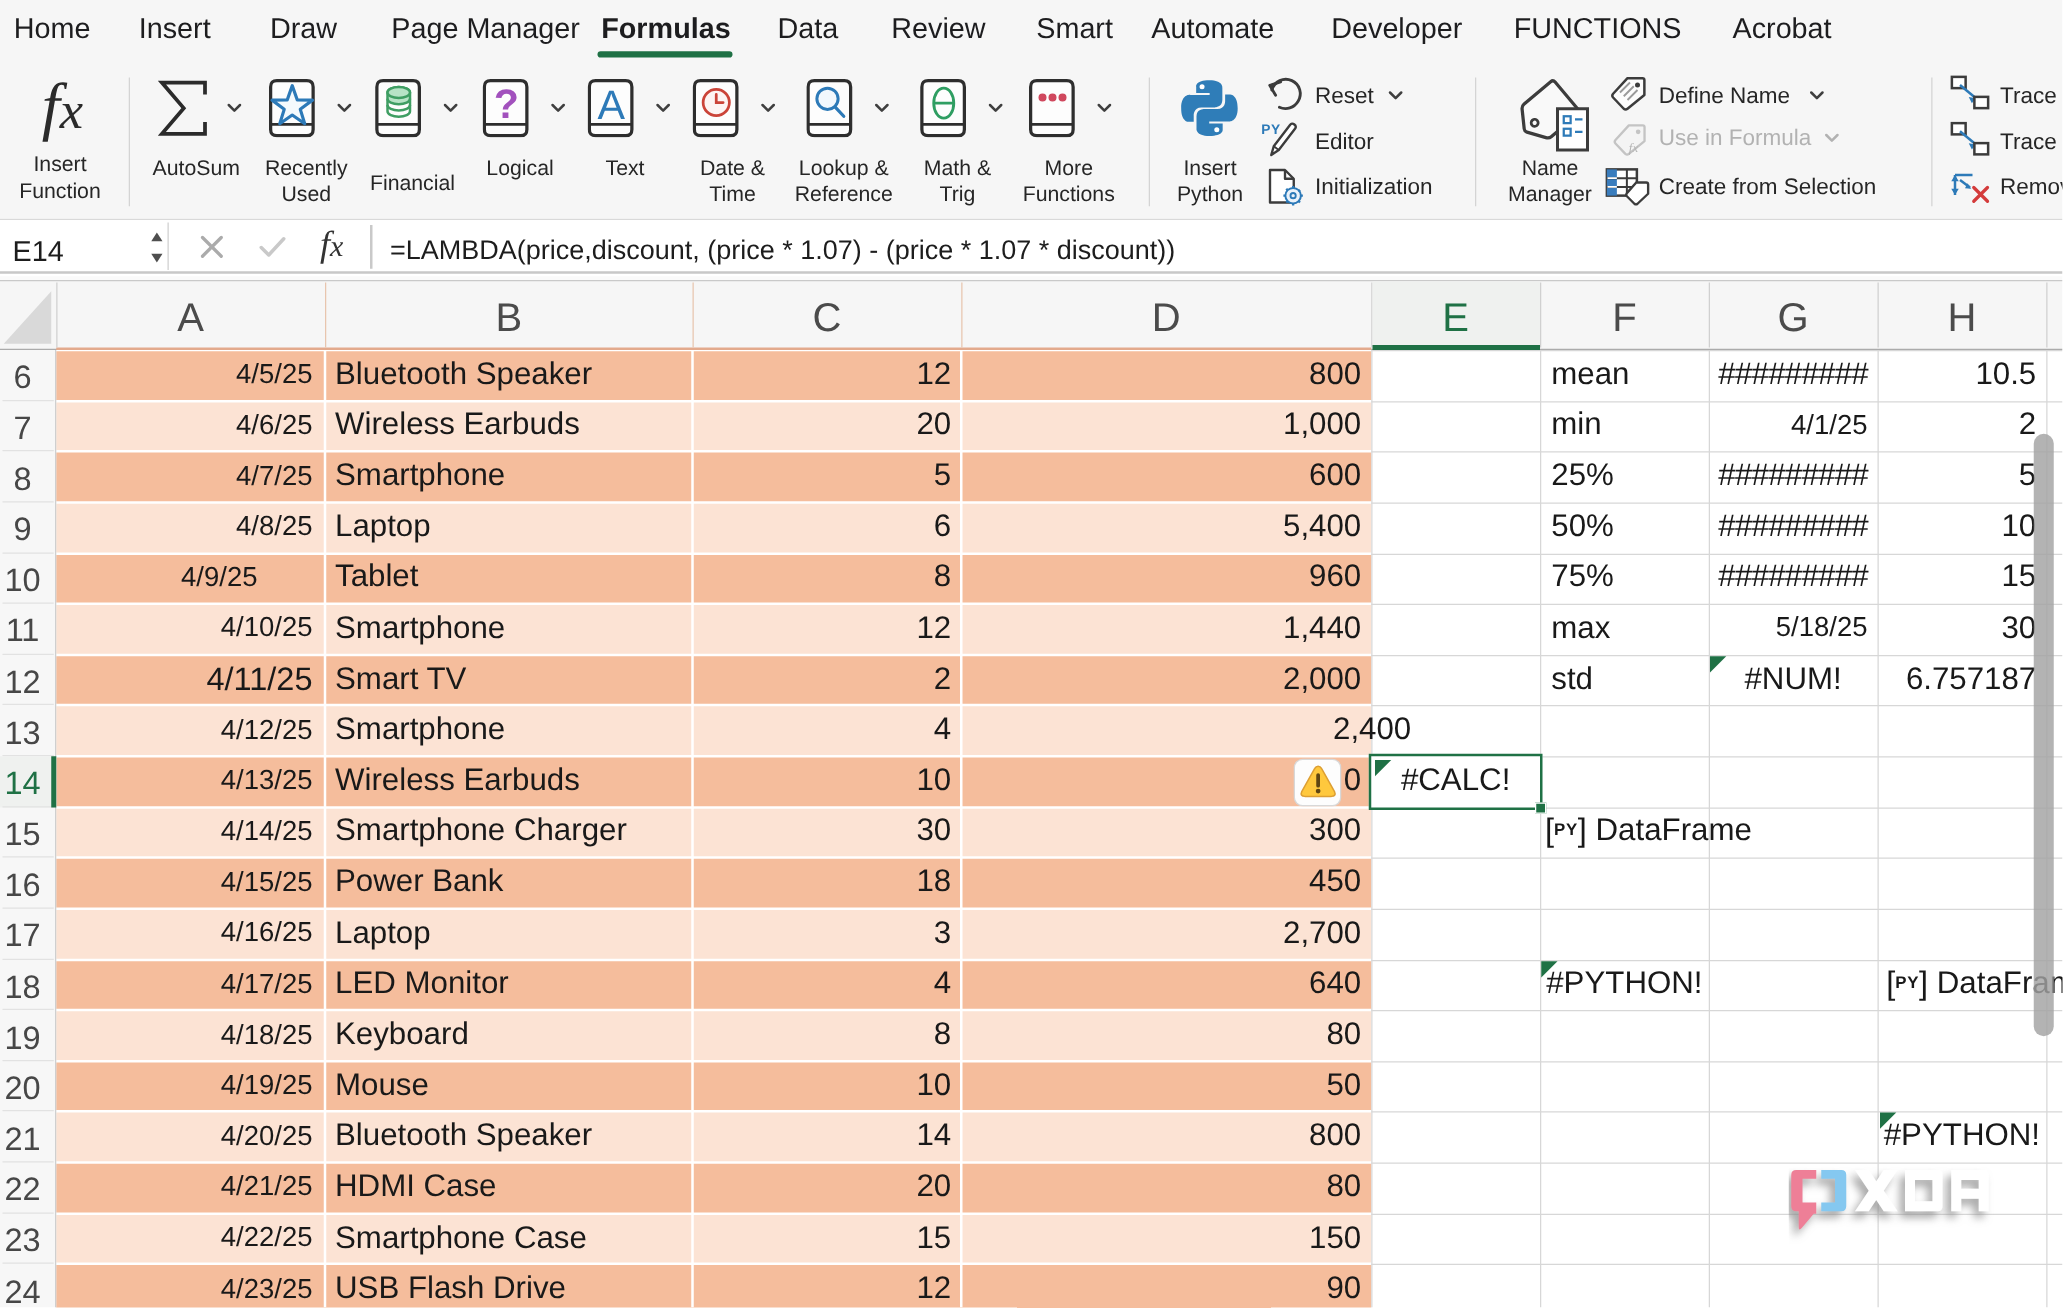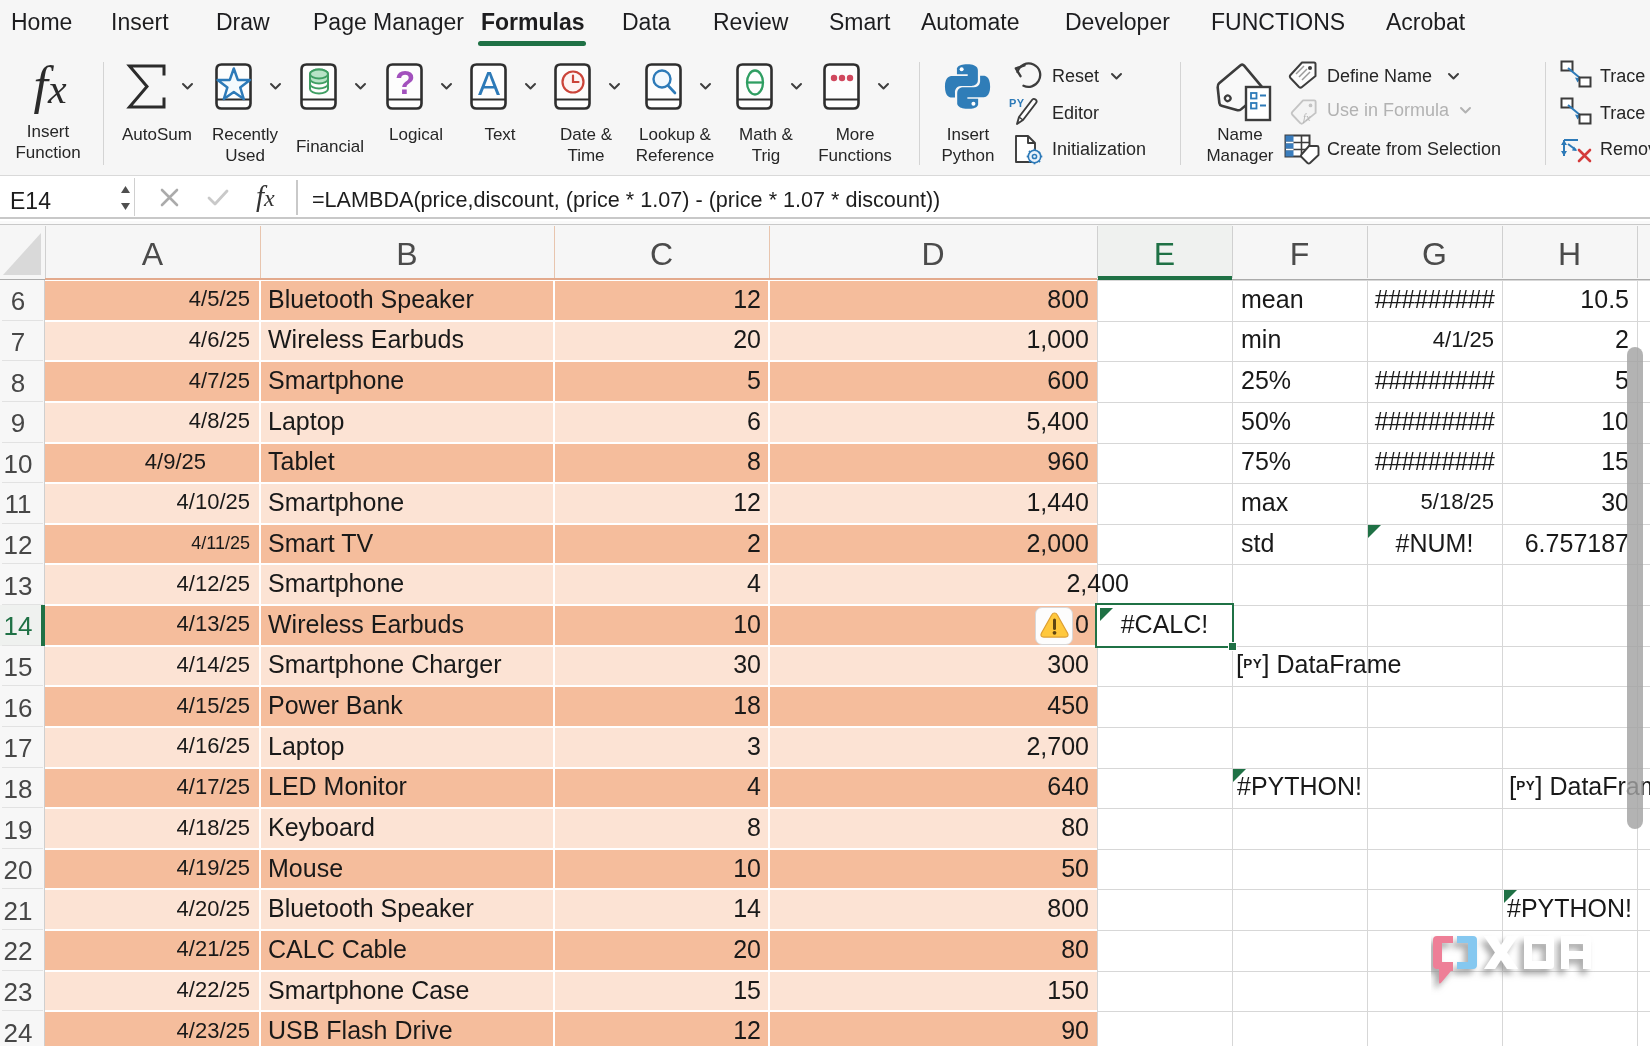--- a/index.html
+++ b/index.html
@@ -369,21 +369,21 @@
 <div class="cell" style="left:554px;top:400.89px;width:215px;height:40.63px;display:flex;align-items:center;justify-content:flex-end;padding-right:8px;">6</div>
 <div class="cell" style="left:769px;top:400.89px;width:328px;height:40.63px;display:flex;align-items:center;justify-content:flex-end;padding-right:8px;">5,400</div>
 <div class="cell" style="left:45px;top:441.52px;width:171px;height:40.63px;display:flex;align-items:center;justify-content:flex-end;padding-right:10px;font-size:22px;">4/9/25</div>
 <div class="cell" style="left:260px;top:441.52px;width:294px;height:40.63px;display:flex;align-items:center;justify-content:flex-start;padding-left:8px;">Tablet</div>
 <div class="cell" style="left:554px;top:441.52px;width:215px;height:40.63px;display:flex;align-items:center;justify-content:flex-end;padding-right:8px;">8</div>
 <div class="cell" style="left:769px;top:441.52px;width:328px;height:40.63px;display:flex;align-items:center;justify-content:flex-end;padding-right:8px;">960</div>
 <div class="cell" style="left:45px;top:482.15px;width:215px;height:40.63px;display:flex;align-items:center;justify-content:flex-end;padding-right:10px;font-size:22px;">4/10/25</div>
 <div class="cell" style="left:260px;top:482.15px;width:294px;height:40.63px;display:flex;align-items:center;justify-content:flex-start;padding-left:8px;">Smartphone</div>
 <div class="cell" style="left:554px;top:482.15px;width:215px;height:40.63px;display:flex;align-items:center;justify-content:flex-end;padding-right:8px;">12</div>
 <div class="cell" style="left:769px;top:482.15px;width:328px;height:40.63px;display:flex;align-items:center;justify-content:flex-end;padding-right:8px;">1,440</div>
-<div class="cell" style="left:45px;top:522.78px;width:215px;height:40.63px;display:flex;align-items:center;justify-content:flex-end;padding-right:10px;font-size:18px;">4/11/25</div>
+<div class="cell" style="left:45px;top:522.78px;width:215px;height:40.63px;display:flex;align-items:center;justify-content:flex-end;padding-right:10px;font-size:26px;">4/11/25</div>
 <div class="cell" style="left:260px;top:522.78px;width:294px;height:40.63px;display:flex;align-items:center;justify-content:flex-start;padding-left:8px;">Smart TV</div>
 <div class="cell" style="left:554px;top:522.78px;width:215px;height:40.63px;display:flex;align-items:center;justify-content:flex-end;padding-right:8px;">2</div>
 <div class="cell" style="left:769px;top:522.78px;width:328px;height:40.63px;display:flex;align-items:center;justify-content:flex-end;padding-right:8px;">2,000</div>
 <div class="cell" style="left:45px;top:563.4100000000001px;width:215px;height:40.63px;display:flex;align-items:center;justify-content:flex-end;padding-right:10px;font-size:22px;">4/12/25</div>
 <div class="cell" style="left:260px;top:563.4100000000001px;width:294px;height:40.63px;display:flex;align-items:center;justify-content:flex-start;padding-left:8px;">Smartphone</div>
 <div class="cell" style="left:554px;top:563.4100000000001px;width:215px;height:40.63px;display:flex;align-items:center;justify-content:flex-end;padding-right:8px;">4</div>
 <div class="cell" style="left:769px;top:563.4100000000001px;width:368px;height:40.63px;display:flex;align-items:center;justify-content:flex-end;padding-right:8px;">2,400</div>
 <div class="cell" style="left:45px;top:604.04px;width:215px;height:40.63px;display:flex;align-items:center;justify-content:flex-end;padding-right:10px;font-size:22px;">4/13/25</div>
 <div class="cell" style="left:260px;top:604.04px;width:294px;height:40.63px;display:flex;align-items:center;justify-content:flex-start;padding-left:8px;">Wireless Earbuds</div>
 <div class="cell" style="left:554px;top:604.04px;width:215px;height:40.63px;display:flex;align-items:center;justify-content:flex-end;padding-right:8px;">10</div>
@@ -409,21 +409,21 @@
 <div class="cell" style="left:769px;top:807.19px;width:328px;height:40.63px;display:flex;align-items:center;justify-content:flex-end;padding-right:8px;">80</div>
 <div class="cell" style="left:45px;top:847.82px;width:215px;height:40.63px;display:flex;align-items:center;justify-content:flex-end;padding-right:10px;font-size:22px;">4/19/25</div>
 <div class="cell" style="left:260px;top:847.82px;width:294px;height:40.63px;display:flex;align-items:center;justify-content:flex-start;padding-left:8px;">Mouse</div>
 <div class="cell" style="left:554px;top:847.82px;width:215px;height:40.63px;display:flex;align-items:center;justify-content:flex-end;padding-right:8px;">10</div>
 <div class="cell" style="left:769px;top:847.82px;width:328px;height:40.63px;display:flex;align-items:center;justify-content:flex-end;padding-right:8px;">50</div>
 <div class="cell" style="left:45px;top:888.45px;width:215px;height:40.63px;display:flex;align-items:center;justify-content:flex-end;padding-right:10px;font-size:22px;">4/20/25</div>
 <div class="cell" style="left:260px;top:888.45px;width:294px;height:40.63px;display:flex;align-items:center;justify-content:flex-start;padding-left:8px;">Bluetooth Speaker</div>
 <div class="cell" style="left:554px;top:888.45px;width:215px;height:40.63px;display:flex;align-items:center;justify-content:flex-end;padding-right:8px;">14</div>
 <div class="cell" style="left:769px;top:888.45px;width:328px;height:40.63px;display:flex;align-items:center;justify-content:flex-end;padding-right:8px;">800</div>
 <div class="cell" style="left:45px;top:929.08px;width:215px;height:40.63px;display:flex;align-items:center;justify-content:flex-end;padding-right:10px;font-size:22px;">4/21/25</div>
-<div class="cell" style="left:260px;top:929.08px;width:294px;height:40.63px;display:flex;align-items:center;justify-content:flex-start;padding-left:8px;">CALC Cable</div>
+<div class="cell" style="left:260px;top:929.08px;width:294px;height:40.63px;display:flex;align-items:center;justify-content:flex-start;padding-left:8px;">HDMI Case</div>
 <div class="cell" style="left:554px;top:929.08px;width:215px;height:40.63px;display:flex;align-items:center;justify-content:flex-end;padding-right:8px;">20</div>
 <div class="cell" style="left:769px;top:929.08px;width:328px;height:40.63px;display:flex;align-items:center;justify-content:flex-end;padding-right:8px;">80</div>
 <div class="cell" style="left:45px;top:969.71px;width:215px;height:40.63px;display:flex;align-items:center;justify-content:flex-end;padding-right:10px;font-size:22px;">4/22/25</div>
 <div class="cell" style="left:260px;top:969.71px;width:294px;height:40.63px;display:flex;align-items:center;justify-content:flex-start;padding-left:8px;">Smartphone Case</div>
 <div class="cell" style="left:554px;top:969.71px;width:215px;height:40.63px;display:flex;align-items:center;justify-content:flex-end;padding-right:8px;">15</div>
 <div class="cell" style="left:769px;top:969.71px;width:328px;height:40.63px;display:flex;align-items:center;justify-content:flex-end;padding-right:8px;">150</div>
 <div class="cell" style="left:45px;top:1010.34px;width:215px;height:40.63px;display:flex;align-items:center;justify-content:flex-end;padding-right:10px;font-size:22px;">4/23/25</div>
 <div class="cell" style="left:260px;top:1010.34px;width:294px;height:40.63px;display:flex;align-items:center;justify-content:flex-start;padding-left:8px;">USB Flash Drive</div>
 <div class="cell" style="left:554px;top:1010.34px;width:215px;height:40.63px;display:flex;align-items:center;justify-content:flex-end;padding-right:8px;">12</div>
 <div class="cell" style="left:769px;top:1010.34px;width:328px;height:40.63px;display:flex;align-items:center;justify-content:flex-end;padding-right:8px;">90</div>

